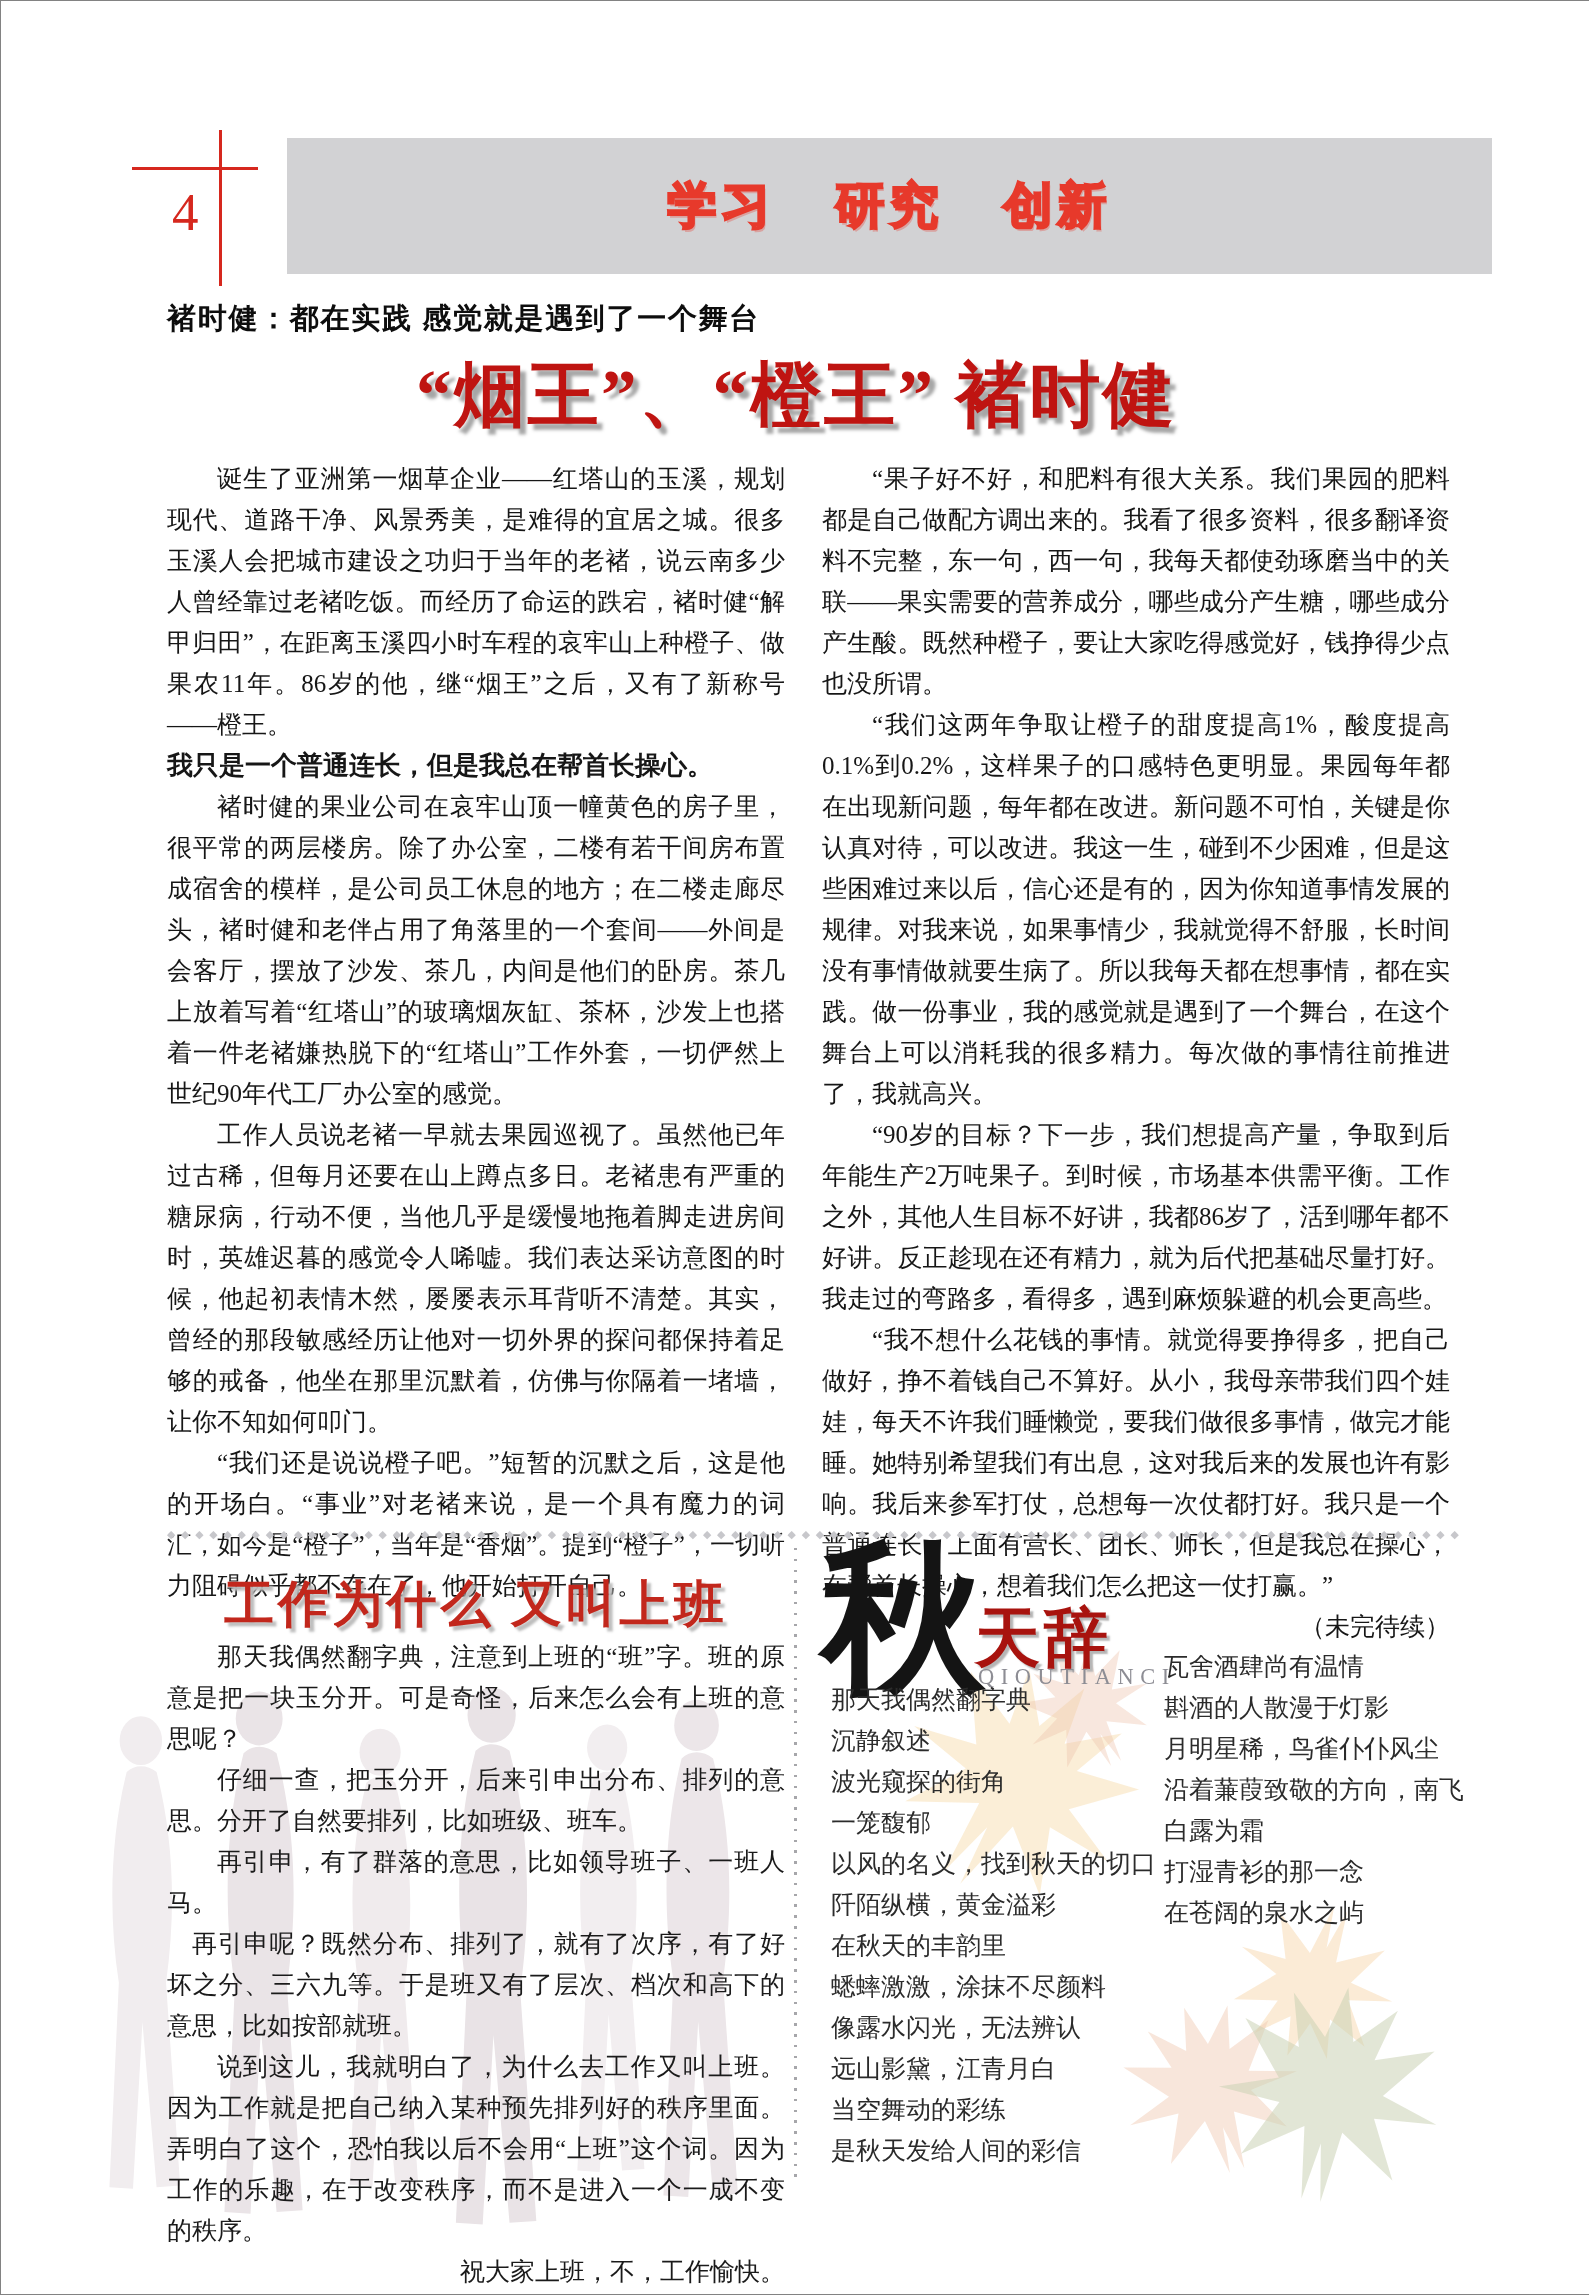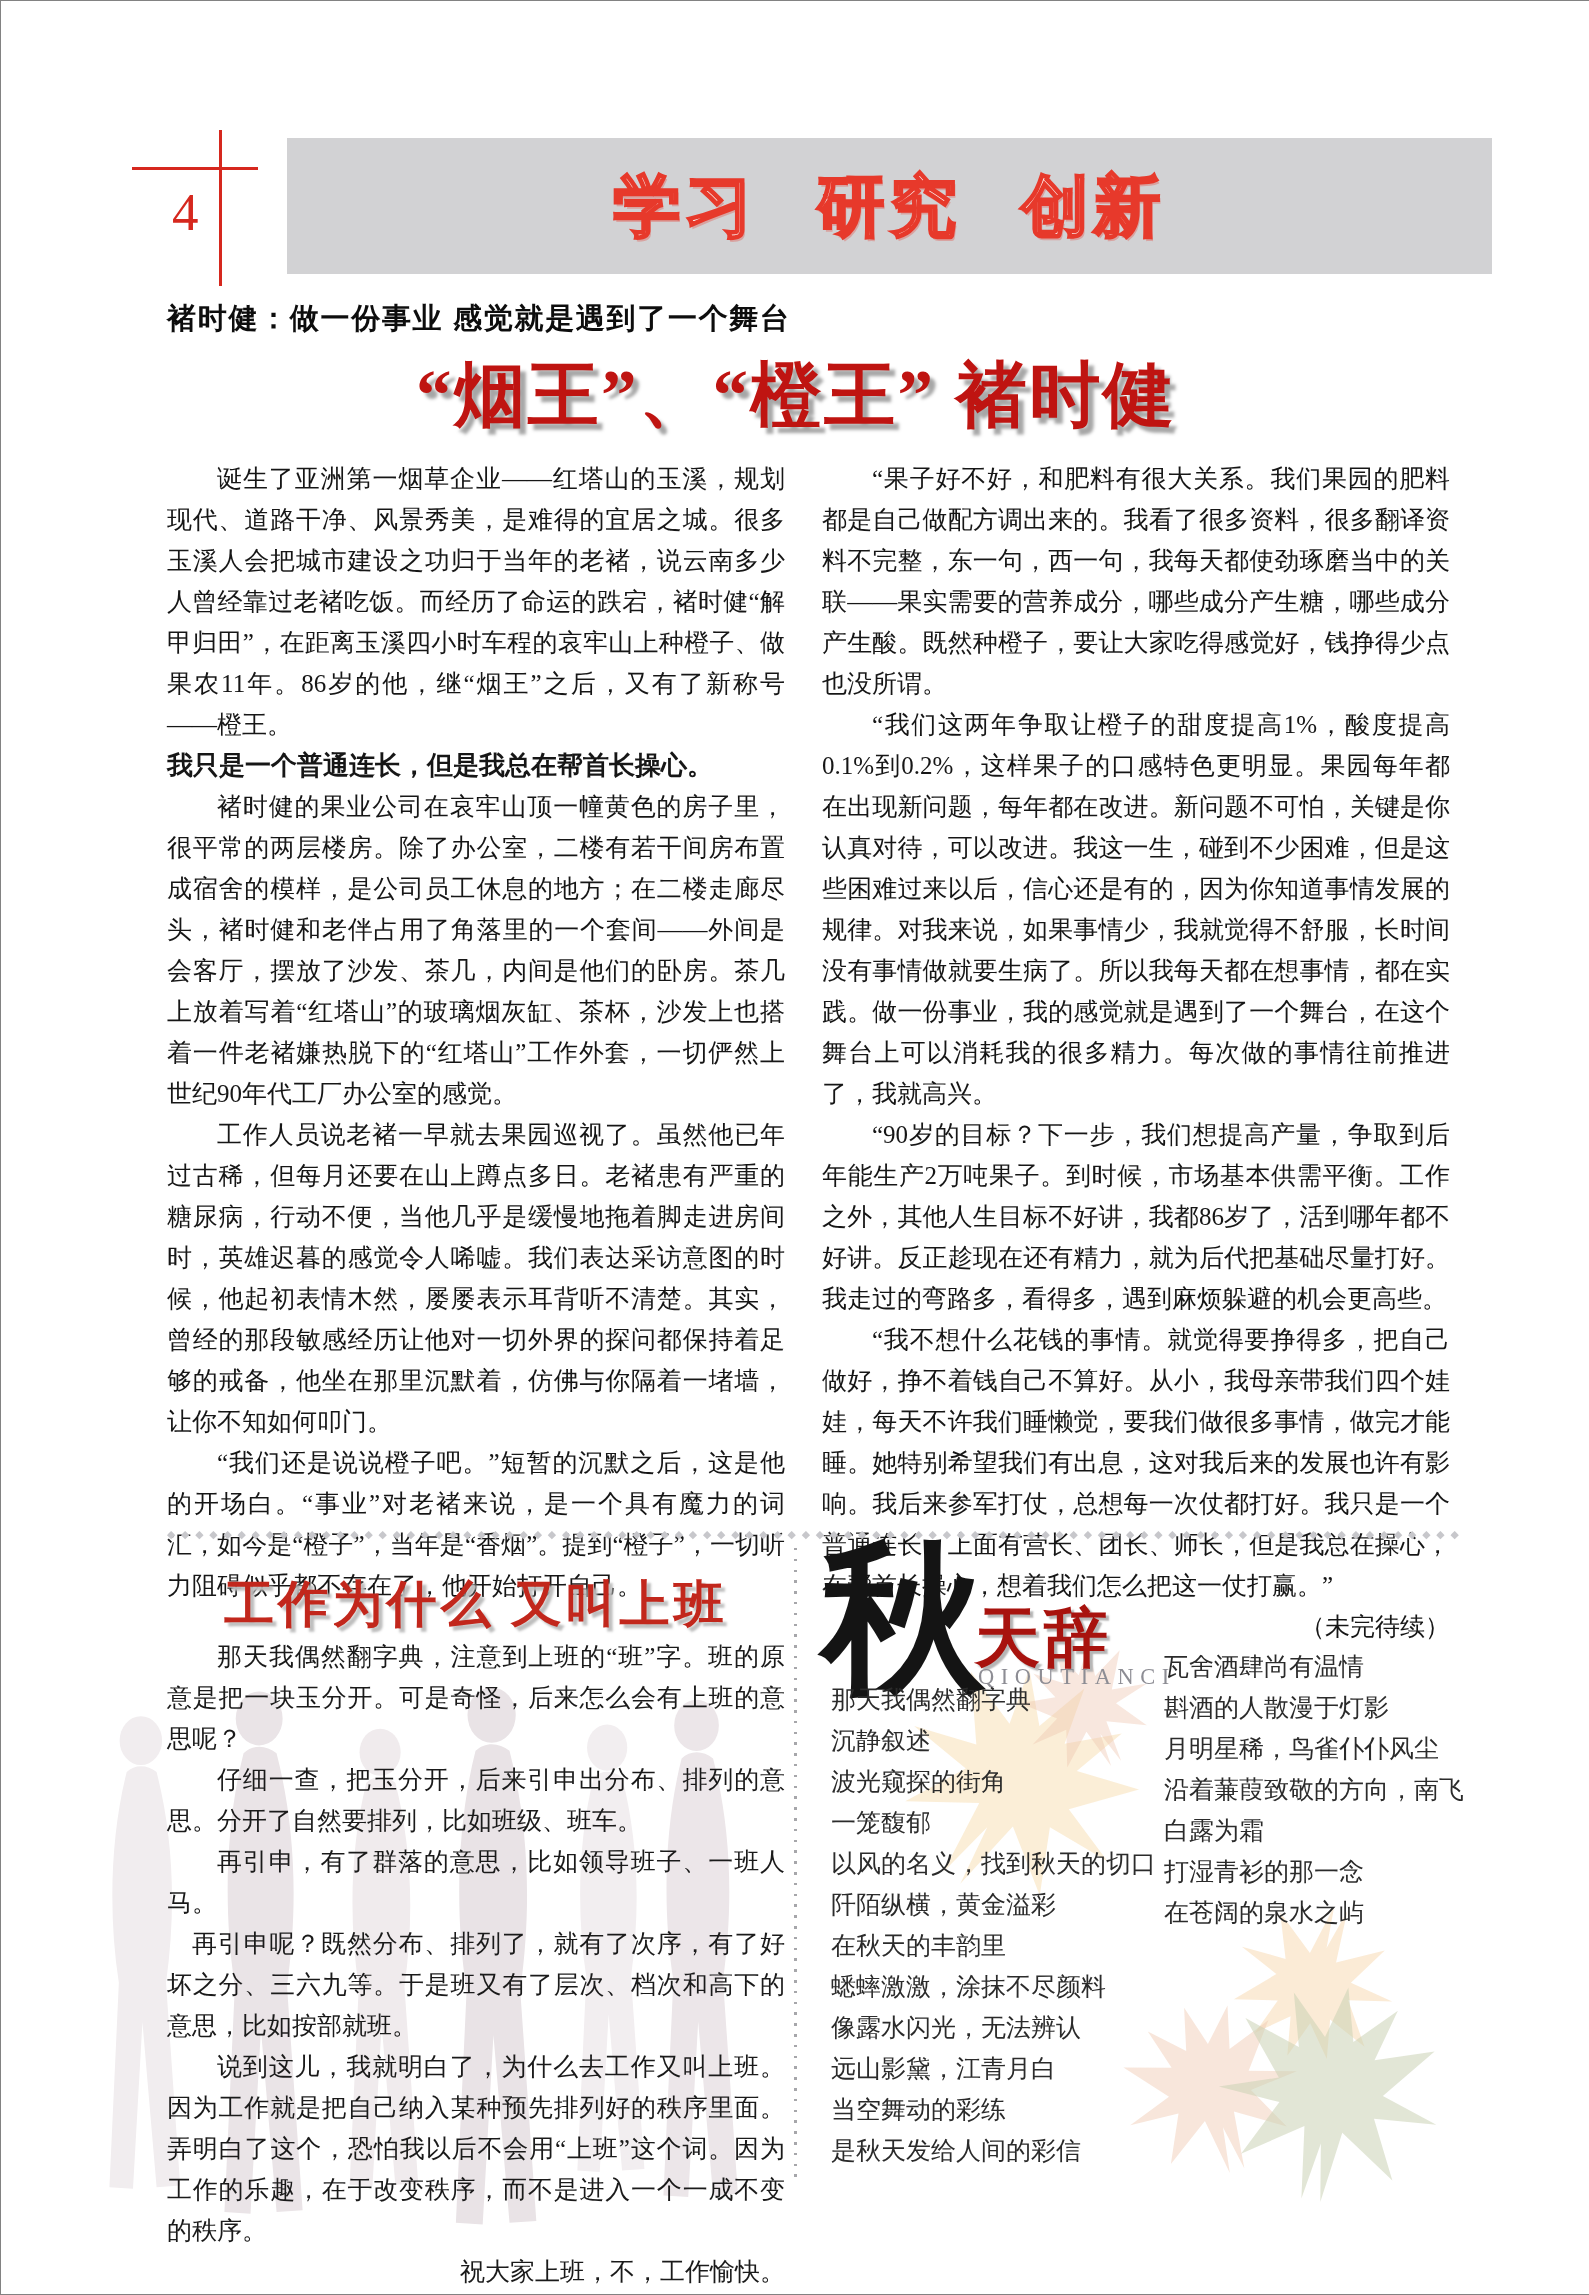--- a/index.html
+++ b/index.html
@@ -10,21 +10,21 @@
   }
   
   .xhair-h{position:absolute; left:131px; top:166px; width:126px; height:2.5px; background:#d6281e;}
   .xhair-v{position:absolute; left:218px; top:129px; width:2.5px; height:156px; background:#d6281e;}
   .pageno{position:absolute; left:171px; top:185px; font-size:53px; line-height:1; color:#d6281e; font-family:"Liberation Serif",serif;}
   .banner{
     position:absolute; left:286px; top:137px; width:1205px; height:136px; background:#d2d2d4;
     display:flex; align-items:center; justify-content:center; gap:60px;
   }
   .banner span{
-    font-family:"Liberation Sans","DejaVu Sans",sans-serif; font-weight:bold; font-size:67px;
+    font-family:"Liberation Sans","DejaVu Sans",sans-serif; font-weight:bold; font-size:49px;
     color:rgba(255,255,255,.92); -webkit-text-stroke:2.5px #e7392b; letter-spacing:5px;
     text-shadow:1.7px 2.5px 0 rgba(231,57,43,.30);
     text-align:right;
   }
   
   .kicker{position:absolute; left:166px; top:298px; font-size:29px; font-weight:bold;
     font-family:"Liberation Sans","DejaVu Sans",sans-serif; color:#0d0d0d; letter-spacing:1.7px;}
   .main-title{
     position:absolute; left:0; top:354px; width:1590px; text-align:center;
     font-size:71px; font-weight:bold; color:#bf1411; letter-spacing:2.5px;
@@ -105,21 +105,21 @@
   <div class="xhair-h"></div>
   <div class="xhair-v"></div>
   <div class="pageno">4</div>
 
   <div class="banner">
     <span>学习</span>
     <span>研究</span>
     <span>创新</span>
   </div>
 
-  <div class="kicker">褚时健：做一份事业 感觉就是遇到了一个舞台</div>
+  <div class="kicker">褚时健：都在实践 感觉就是遇到了一个舞台</div>
   <div class="main-title">“烟王”、“橙王” 褚时健</div>
 
   <div class="col col-left">
     <p>诞生了亚洲第一烟草企业——红塔山的玉溪，规划现代、道路干净、风景秀美，是难得的宜居之城。很多玉溪人会把城市建设之功归于当年的老褚，说云南多少人曾经靠过老褚吃饭。而经历了命运的跌宕，褚时健“解甲归田”，在距离玉溪四小时车程的哀牢山上种橙子、做果农11年。86岁的他，继“烟王”之后，又有了新称号——橙王。</p>
     <p class="bold-lead">我只是一个普通连长，但是我总在帮首长操心。</p>
     <p>褚时健的果业公司在哀牢山顶一幢黄色的房子里，很平常的两层楼房。除了办公室，二楼有若干间房布置成宿舍的模样，是公司员工休息的地方；在二楼走廊尽头，褚时健和老伴占用了角落里的一个套间——外间是会客厅，摆放了沙发、茶几，内间是他们的卧房。茶几上放着写着“红塔山”的玻璃烟灰缸、茶杯，沙发上也搭着一件老褚嫌热脱下的“红塔山”工作外套，一切俨然上世纪90年代工厂办公室的感觉。</p>
     <p>工作人员说老褚一早就去果园巡视了。虽然他已年过古稀，但每月还要在山上蹲点多日。老褚患有严重的糖尿病，行动不便，当他几乎是缓慢地拖着脚走进房间时，英雄迟暮的感觉令人唏嘘。我们表达采访意图的时候，他起初表情木然，屡屡表示耳背听不清楚。其实，曾经的那段敏感经历让他对一切外界的探问都保持着足够的戒备，他坐在那里沉默着，仿佛与你隔着一堵墙，让你不知如何叩门。</p>
     <p>“我们还是说说橙子吧。”短暂的沉默之后，这是他的开场白。“事业”对老褚来说，是一个具有魔力的词汇，如今是“橙子”，当年是“香烟”。提到“橙子”，一切听力阻碍似乎都不存在了，他开始打开自己。</p>
   </div>
 

